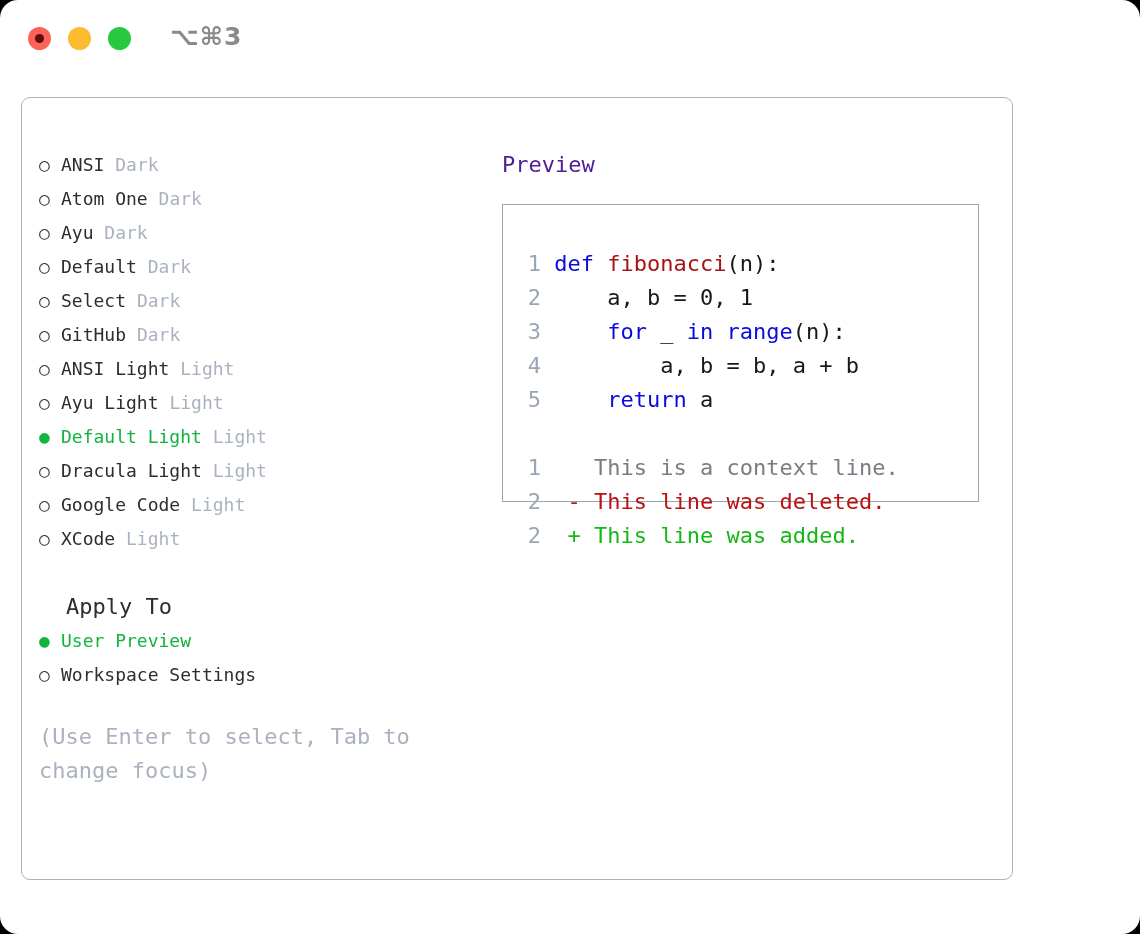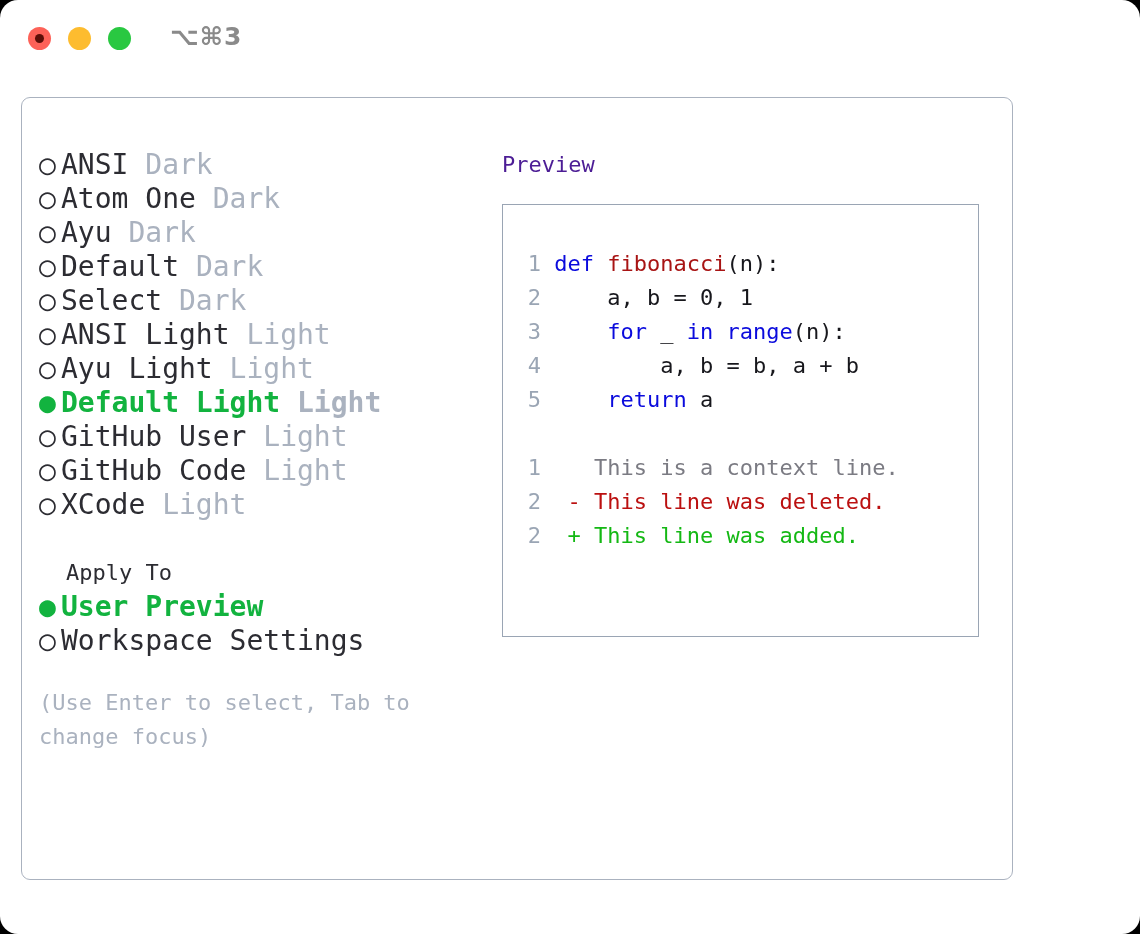--- a/index.html
+++ b/index.html
@@ -80,36 +80,36 @@
   #left-col {
     position: absolute;
     left: 17px;
     top: 50px;
     width: 450px;
   }
 
   .row {
     height: 34px;
     line-height: 34px;
-    font-size: 28px;
+    font-size: 18px;
     white-space: pre;
     color: #2c2c32;
   }
 
   .heading {
     font-weight: 700;
     color: #111115;
   }
   .marker {
     display: inline-block;
     width: 22px;
     white-space: pre;
   }
   .tag { color: #aab2bf; }
-  .sel { color: #12b33f; font-weight: bold; }
+  .sel { color: #12b33f; }
   .sel .tag { color: #aab2bf; }
 
   .gap { height: 34px; }
 
   .sub-heading {
     height: 34px;
     line-height: 34px;
     font-size: 22px;
     color: #2c2c32;
     padding-left: 27px;
@@ -133,21 +133,21 @@
   }
   #preview-title {
     font-size: 22px;
     line-height: 34px;
     color: #4c1d95;
     white-space: pre;
   }
   #preview-box {
     margin-top: 22px;
     width: 477px;
-    height: 433px;
+    height: 298px;
     border: 1.5px solid #9aa5b4;
     box-sizing: border-box;
     background: #ffffff;
     position: relative;
   }
   #code {
     position: absolute;
     left: 14px;
     top: 42px;
     font-size: 22px;
@@ -185,25 +185,26 @@
   <div id="panel">
 
     <div id="left-col">
 
       <div id="theme-list">
           <div class="row"><span class="marker">○</span><span>ANSI</span> <span class="tag">Dark</span></div>
           <div class="row"><span class="marker">○</span><span>Atom One</span> <span class="tag">Dark</span></div>
           <div class="row"><span class="marker">○</span><span>Ayu</span> <span class="tag">Dark</span></div>
           <div class="row"><span class="marker">○</span><span>Default</span> <span class="tag">Dark</span></div>
           <div class="row"><span class="marker">○</span><span>Select</span> <span class="tag">Dark</span></div>
+          <div class="row"><span class="marker">○</span><span>GitHub</span> <span class="tag">Dark</span></div>
           <div class="row"><span class="marker">○</span><span>ANSI Light</span> <span class="tag">Light</span></div>
           <div class="row"><span class="marker">○</span><span>Ayu Light</span> <span class="tag">Light</span></div>
           <div class="row sel"><span class="marker">●</span><span>Default Light</span> <span class="tag">Light</span></div>
-          <div class="row"><span class="marker">○</span><span>GitHub User</span> <span class="tag">Light</span></div>
-          <div class="row"><span class="marker">○</span><span>GitHub Code</span> <span class="tag">Light</span></div>
+          <div class="row"><span class="marker">○</span><span>Dracula Light</span> <span class="tag">Light</span></div>
+          <div class="row"><span class="marker">○</span><span>Google Code</span> <span class="tag">Light</span></div>
           <div class="row"><span class="marker">○</span><span>XCode</span> <span class="tag">Light</span></div>
         </div>
 
       <div class="gap"></div>
 
       <div class="sub-heading">Apply To</div>
 
       <div id="apply-list">
           <div class="row sel"><span class="marker">●</span><span>User Preview</span></div>
           <div class="row"><span class="marker">○</span><span>Workspace Settings</span></div>

